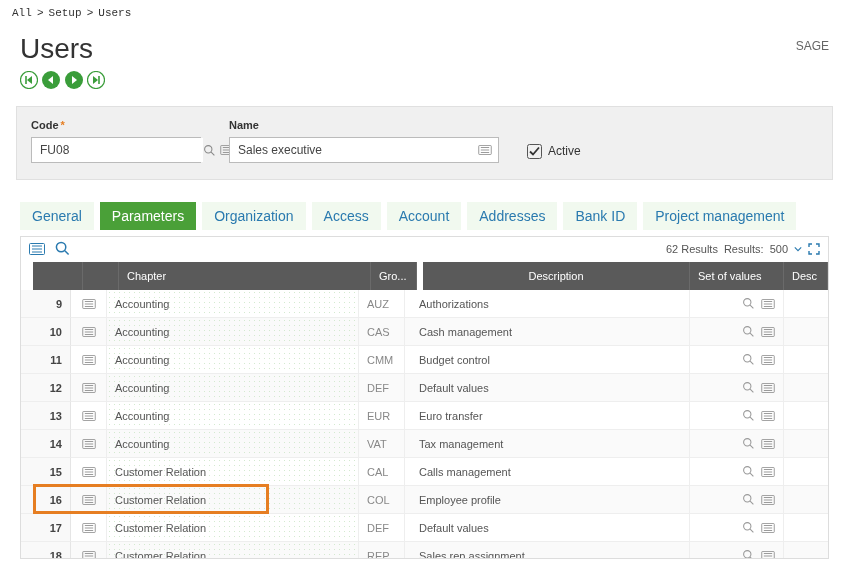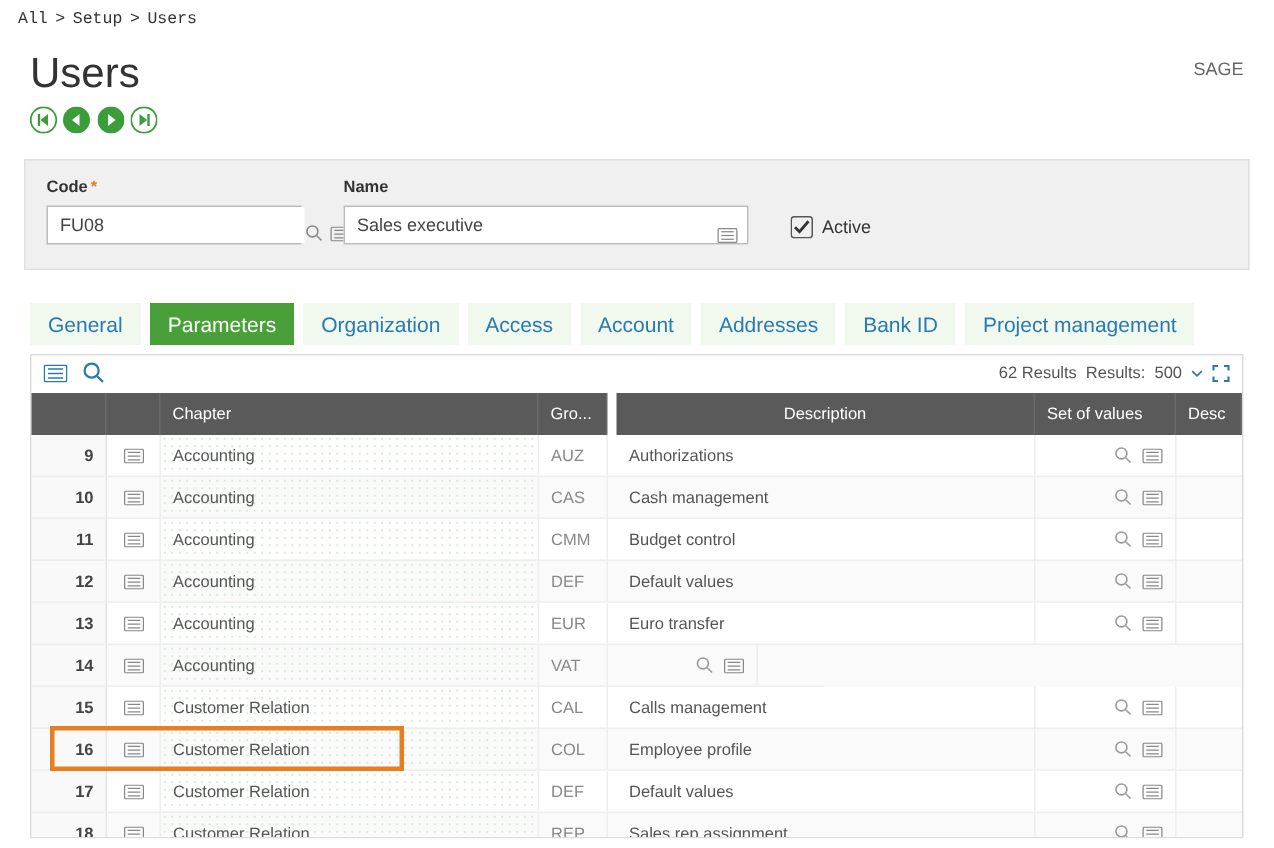--- a/index.html
+++ b/index.html
@@ -8,34 +8,34 @@
   .breadcrumb span { margin-right: 2px; font-family: Liberation Mono, monospace; }
   .header-row { display: flex; justify-content: space-between; align-items: flex-start; padding: 8px 20px 4px; }
   .page-title { font-size: 28px; font-weight: 300; color: #333; }
   .brand { font-size: 12px; color: #666; margin-top: 6px; }
   .nav-circles { padding: 2px 20px 14px; }
   .nav-circles svg { margin-right: 1px; cursor: pointer; }
   .form-panel { background: #f0f0f0; border: 1px solid #e0e0e0; margin: 0 16px; padding: 12px 14px 16px; display: flex; gap: 28px; align-items: flex-end; }
   .form-field { display: flex; flex-direction: column; }
   .form-field label { font-size: 11px; font-weight: bold; margin-bottom: 6px; color: #333; }
   .req-star { color: #e67e22; margin-left: 2px; }
-  .input-wrap { position: relative; display: inline-flex; align-items: flex-end; border: 1px solid #bbb; background: #fff; height: 26px; }
+  .input-wrap { position: relative; display: inline-flex; align-items: center; border: 1px solid #bbb; background: #fff; height: 26px; }
   .input-wrap.code { width: 170px; }
   .input-wrap.name { width: 270px; }
   .input-wrap input { border: none; outline: none; padding: 0 8px; flex: 1; font-size: 12px; height: 24px; color: #444; }
   .input-icons { display: flex; align-items: center; gap: 4px; padding-right: 6px; }
   .active-check { display: inline-flex; align-items: flex-start; gap: 6px; font-size: 12px; color: #333; padding-bottom: 4px; }
   .tabs { display: flex; gap: 6px; padding: 22px 20px 0; }
   .tab { padding: 6px 12px; font-size: 14px; color: #2a7aaf; background: #f1f9ef; cursor: pointer; }
   .tab.active { background: #4aa038; color: #fff; }
   .grid-outer { border: 1px solid #ddd; margin: 6px 20px 0; position: relative; }
   .toolbar { display: flex; align-items: center; justify-content: space-between; padding: 4px 8px 6px; }
   .toolbar-left { display: flex; align-items: center; gap: 10px; }
   .toolbar-right { display: flex; align-items: center; gap: 6px; font-size: 11px; color: #555; }
-  .grid-header { display: flex; background: #5a5a5a; color: #fff; font-size: 11px; }
+  .grid-header { display: flex; background: #5a5a5a; color: #fff; font-size: 11px; margin-left: 12px; }
   .col-num { width: 50px; }
   .col-icon { width: 36px; }
   .col-chapter { width: 252px; }
   .col-group { width: 46px; }
   .col-desc { flex: 1; text-align: center; }
   .col-setv { width: 94px; }
   .col-descr2 { width: 44px; }
   .hcell { padding: 8px 8px; border-right: 1px solid #6a6a6a; font-weight: normal; white-space: nowrap; overflow: hidden; text-overflow: ellipsis; }
   .vdiv { width: 6px; background: #fff; }
   .grid-body { max-height: 268px; overflow-y: scroll; position: relative; }
@@ -332,20 +332,21 @@
           <svg class="ilist" viewBox="0 0 16 12">
             <rect x="0.5" y="0.5" width="15" height="11" rx="1" fill="none" stroke="#888"></rect>
             <line x1="3" y1="3" x2="13" y2="3" stroke="#888"></line>
             <line x1="3" y1="6" x2="13" y2="6" stroke="#888"></line>
             <line x1="3" y1="9" x2="13" y2="9" stroke="#888"></line>
           </svg>
         </div>
         <div class="cell chapter col-chapter">Accounting</div>
         <div class="cell group col-group">VAT</div>
         <div class="rowdiv"></div>
+        <div class="cell desc col-desc">Tax management</div>
         <div class="cell setv col-setv">
           <svg class="imag" viewBox="0 0 16 16">
             <circle cx="6.5" cy="6.5" r="4.5" fill="none" stroke="#999" stroke-width="1.3"></circle>
             <line x1="10" y1="10" x2="14" y2="14" stroke="#999" stroke-width="1.3"></line>
           </svg> 
           <svg class="ilist" viewBox="0 0 16 12">
             <rect x="0.5" y="0.5" width="15" height="11" rx="1" fill="none" stroke="#888"></rect>
             <line x1="3" y1="3" x2="13" y2="3" stroke="#888"></line>
             <line x1="3" y1="6" x2="13" y2="6" stroke="#888"></line>
             <line x1="3" y1="9" x2="13" y2="9" stroke="#888"></line>

